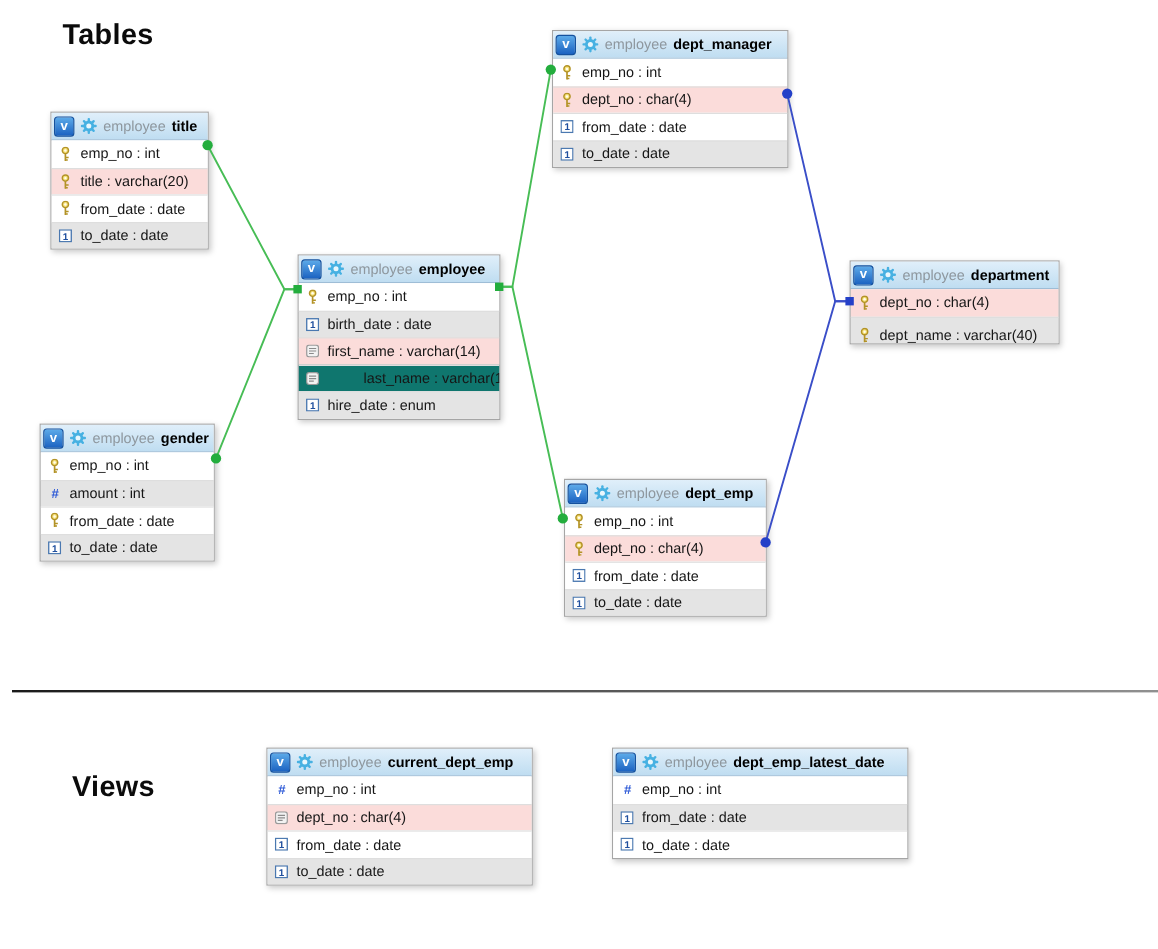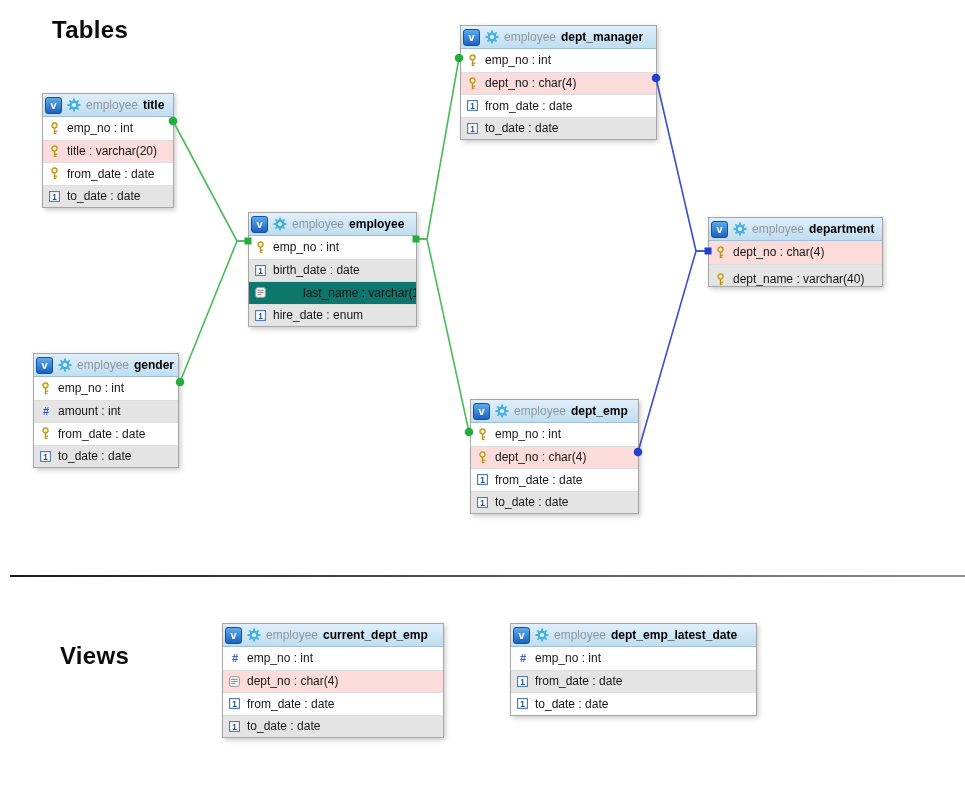--- a/index.html
+++ b/index.html
@@ -150,20 +150,31 @@
     <span class="col-label">emp_no : int</span>
   </div>
           <div class="col-row" style="background: rgb(228, 228, 228);">
     <span class="col-icon">
               <svg width="11" height="11" viewBox="0 0 11 11">
                 <rect x="0.6" y="0.6" width="9.8" height="9.8" fill="#ffffff" stroke="#4a78b0" stroke-width="1.1"></rect>
                 <text x="5.6" y="8.6" font-size="8.2" font-weight="bold" fill="#1f4f9e" text-anchor="middle">1</text>
               </svg>
             </span>
     <span class="col-label">birth_date : date</span>
+  </div>
+          <div class="col-row" style="background: rgb(251, 220, 218);">
+    <span class="col-icon">
+              <svg width="11" height="11" viewBox="0 0 11 11">
+                <rect x="0.6" y="0.6" width="9.8" height="9.8" rx="2" fill="#f2f2f2" stroke="#9a9a9a"></rect>
+                <line x1="2.5" y1="3.4" x2="8.5" y2="3.4" stroke="#8a8a8a"></line>
+                <line x1="2.5" y1="5.5" x2="8.5" y2="5.5" stroke="#8a8a8a"></line>
+                <line x1="2.5" y1="7.6" x2="6.5" y2="7.6" stroke="#8a8a8a"></line>
+              </svg>
+            </span>
+    <span class="col-label">first_name : varchar(14)</span>
   </div>
           <div class="col-row" style="background: #0f766e; gap: 36px;">
     <span class="col-icon">
               <svg width="11" height="11" viewBox="0 0 11 11">
                 <rect x="0.6" y="0.6" width="9.8" height="9.8" rx="2" fill="#f2f2f2" stroke="#9a9a9a"></rect>
                 <line x1="2.5" y1="3.4" x2="8.5" y2="3.4" stroke="#8a8a8a"></line>
                 <line x1="2.5" y1="5.5" x2="8.5" y2="5.5" stroke="#8a8a8a"></line>
                 <line x1="2.5" y1="7.6" x2="6.5" y2="7.6" stroke="#8a8a8a"></line>
               </svg>
             </span>

